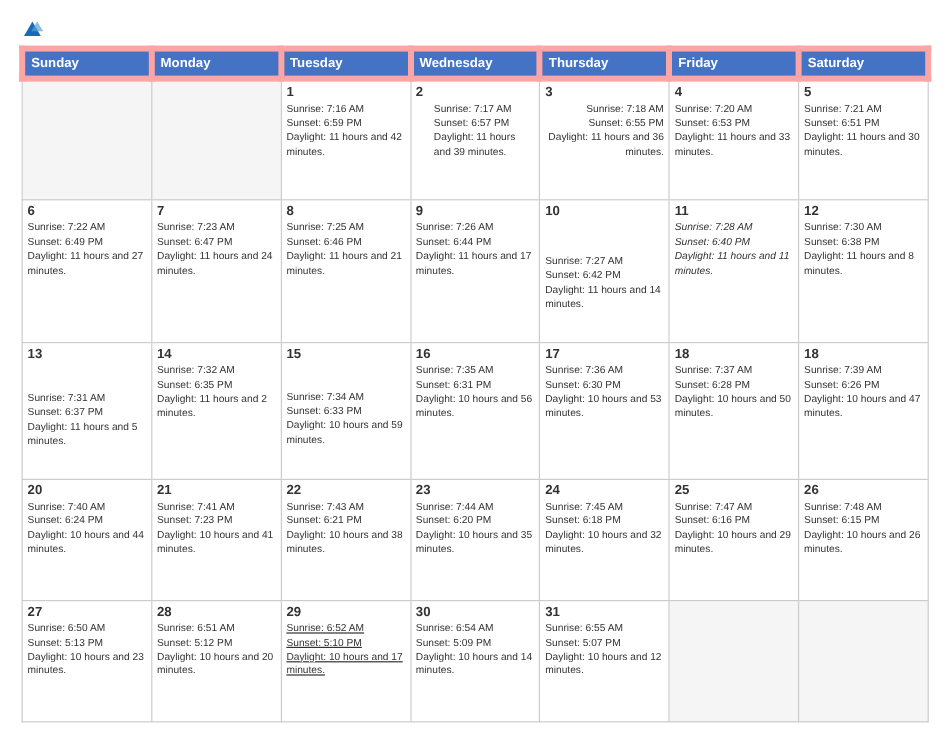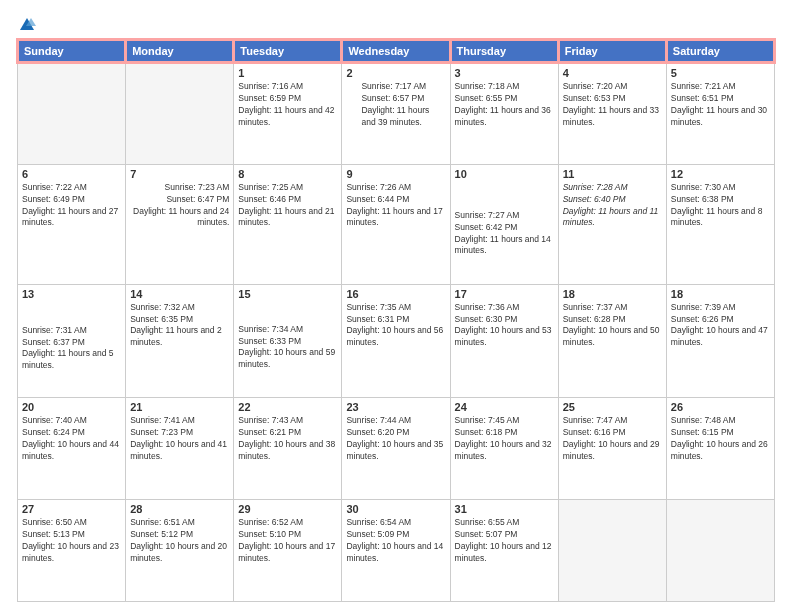--- a/index.html
+++ b/index.html
@@ -51,21 +51,21 @@
       width: 100%;
       table-layout: fixed;
     }
     .calendar th {
       background: #4472c4;
       color: #fff;
       font-size: 11px;
       font-weight: bold;
       text-align: left;
       padding: 4px 5px;
-      border: 3px solid #fca5a5;
+      border: 5px solid #fca5a5;
     }
     .calendar td {
       border: 1px solid #ccc;
       vertical-align: top;
       padding: 3px 4px;
       font-size: 9px;
       color: #333;
       height: 82px;
       background: #fff;
     }
@@ -128,21 +128,21 @@
 Daylight: 11 hours and 42 minutes.</div>
           </td>
           <td>
             <span class="day-number">2</span>
             <div class="day-info" style="white-space: pre-line; margin-left: 15px;">Sunrise: 7:17 AM
 Sunset: 6:57 PM
 Daylight: 11 hours and 39 minutes.</div>
           </td>
           <td>
             <span class="day-number">3</span>
-            <div class="day-info" style="white-space: pre-line;">Sunrise: 7:18 AM
+            <div class="day-info" style="white-space: pre-line; text-align: right;">Sunrise: 7:18 AM
 Sunset: 6:55 PM
 Daylight: 11 hours and 36 minutes.</div>
           </td>
           <td>
             <span class="day-number">4</span>
             <div class="day-info" style="white-space: pre-line;">Sunrise: 7:20 AM
 Sunset: 6:53 PM
 Daylight: 11 hours and 33 minutes.</div>
           </td>
           <td>
@@ -154,21 +154,21 @@
         </tr>
         <tr>
           <td>
             <span class="day-number">6</span>
             <div class="day-info" style="white-space: pre-line;">Sunrise: 7:22 AM
 Sunset: 6:49 PM
 Daylight: 11 hours and 27 minutes.</div>
           </td>
           <td>
             <span class="day-number">7</span>
-            <div class="day-info" style="white-space: pre-line; text-align: right;">Sunrise: 7:23 AM
+            <div class="day-info" style="white-space: pre-line;">Sunrise: 7:23 AM
 Sunset: 6:47 PM
 Daylight: 11 hours and 24 minutes.</div>
           </td>
           <td>
             <span class="day-number">8</span>
             <div class="day-info" style="white-space: pre-line;">Sunrise: 7:25 AM
 Sunset: 6:46 PM
 Daylight: 11 hours and 21 minutes.</div>
           </td>
           <td>
@@ -292,21 +292,21 @@
 Daylight: 10 hours and 23 minutes.</div>
           </td>
           <td>
             <span class="day-number">28</span>
             <div class="day-info" style="white-space: pre-line;">Sunrise: 6:51 AM
 Sunset: 5:12 PM
 Daylight: 10 hours and 20 minutes.</div>
           </td>
           <td>
             <span class="day-number">29</span>
-            <div class="day-info" style="white-space: pre-line;">Sunrise: 6:52 AM
+            <div class="day-info" style="white-space: pre-line; text-decoration: underline;">Sunrise: 6:52 AM
 Sunset: 5:10 PM
 Daylight: 10 hours and 17 minutes.</div>
           </td>
           <td>
             <span class="day-number">30</span>
             <div class="day-info" style="white-space: pre-line;">Sunrise: 6:54 AM
 Sunset: 5:09 PM
 Daylight: 10 hours and 14 minutes.</div>
           </td>
           <td>

